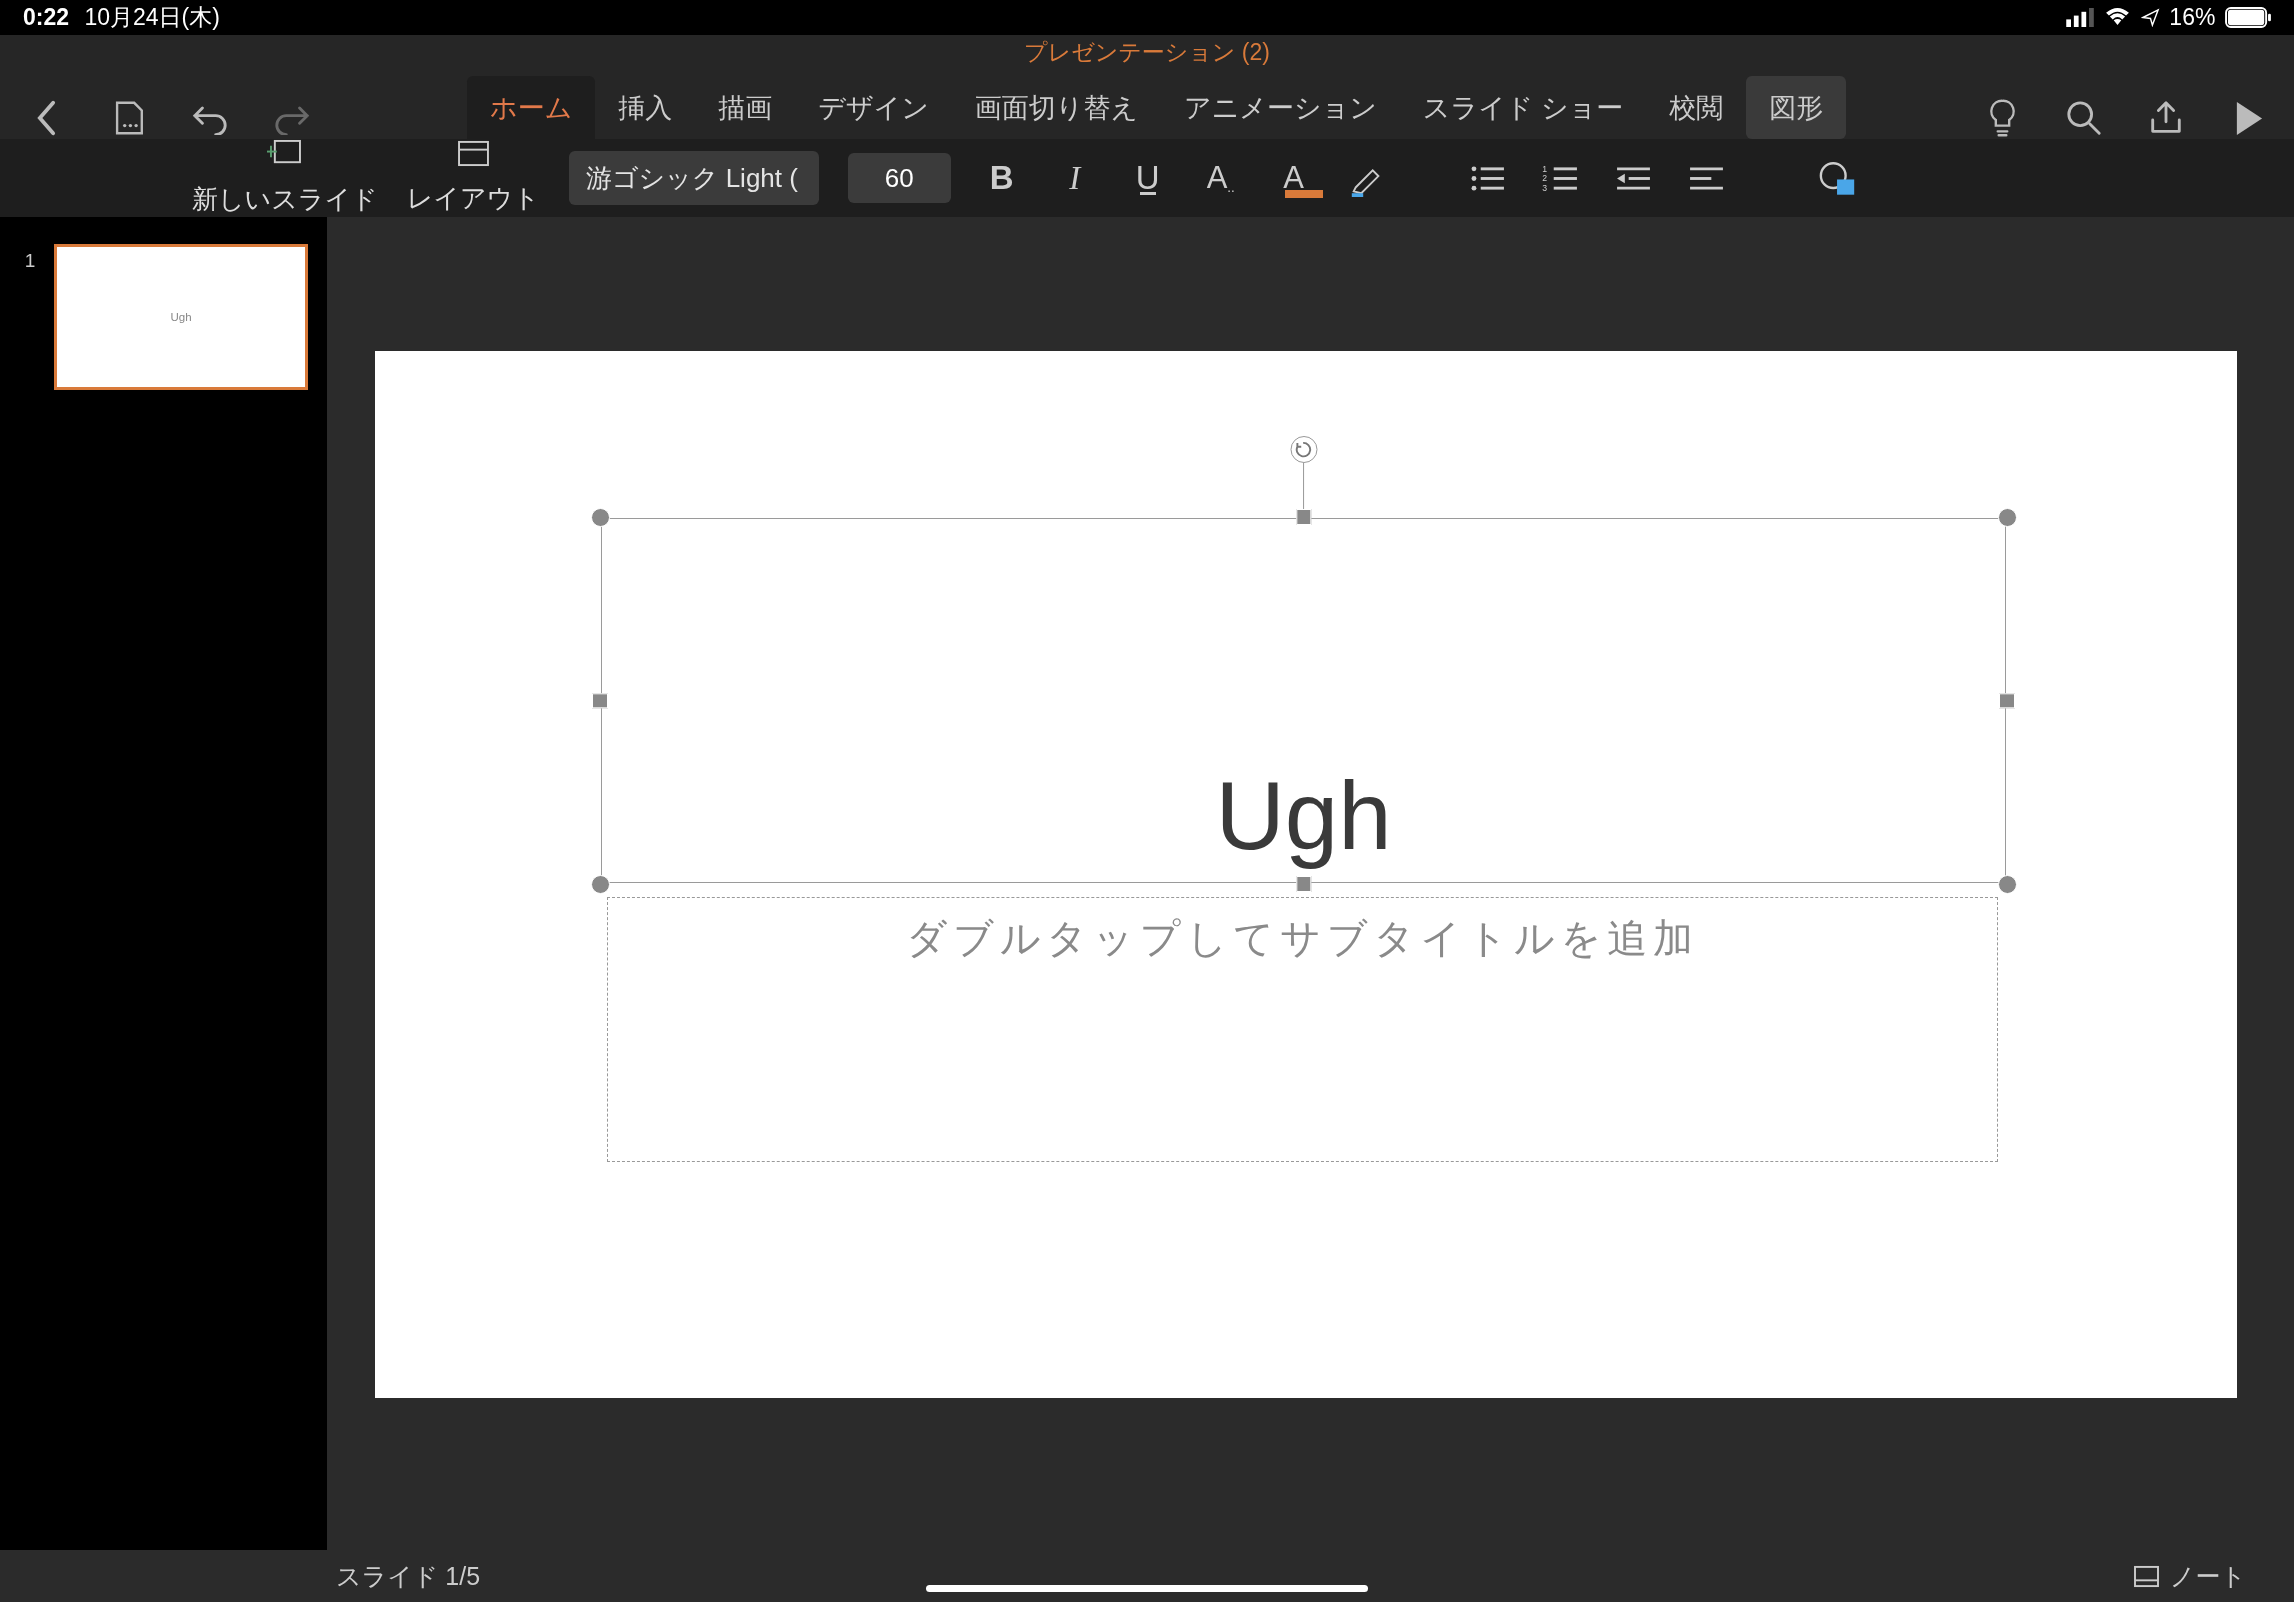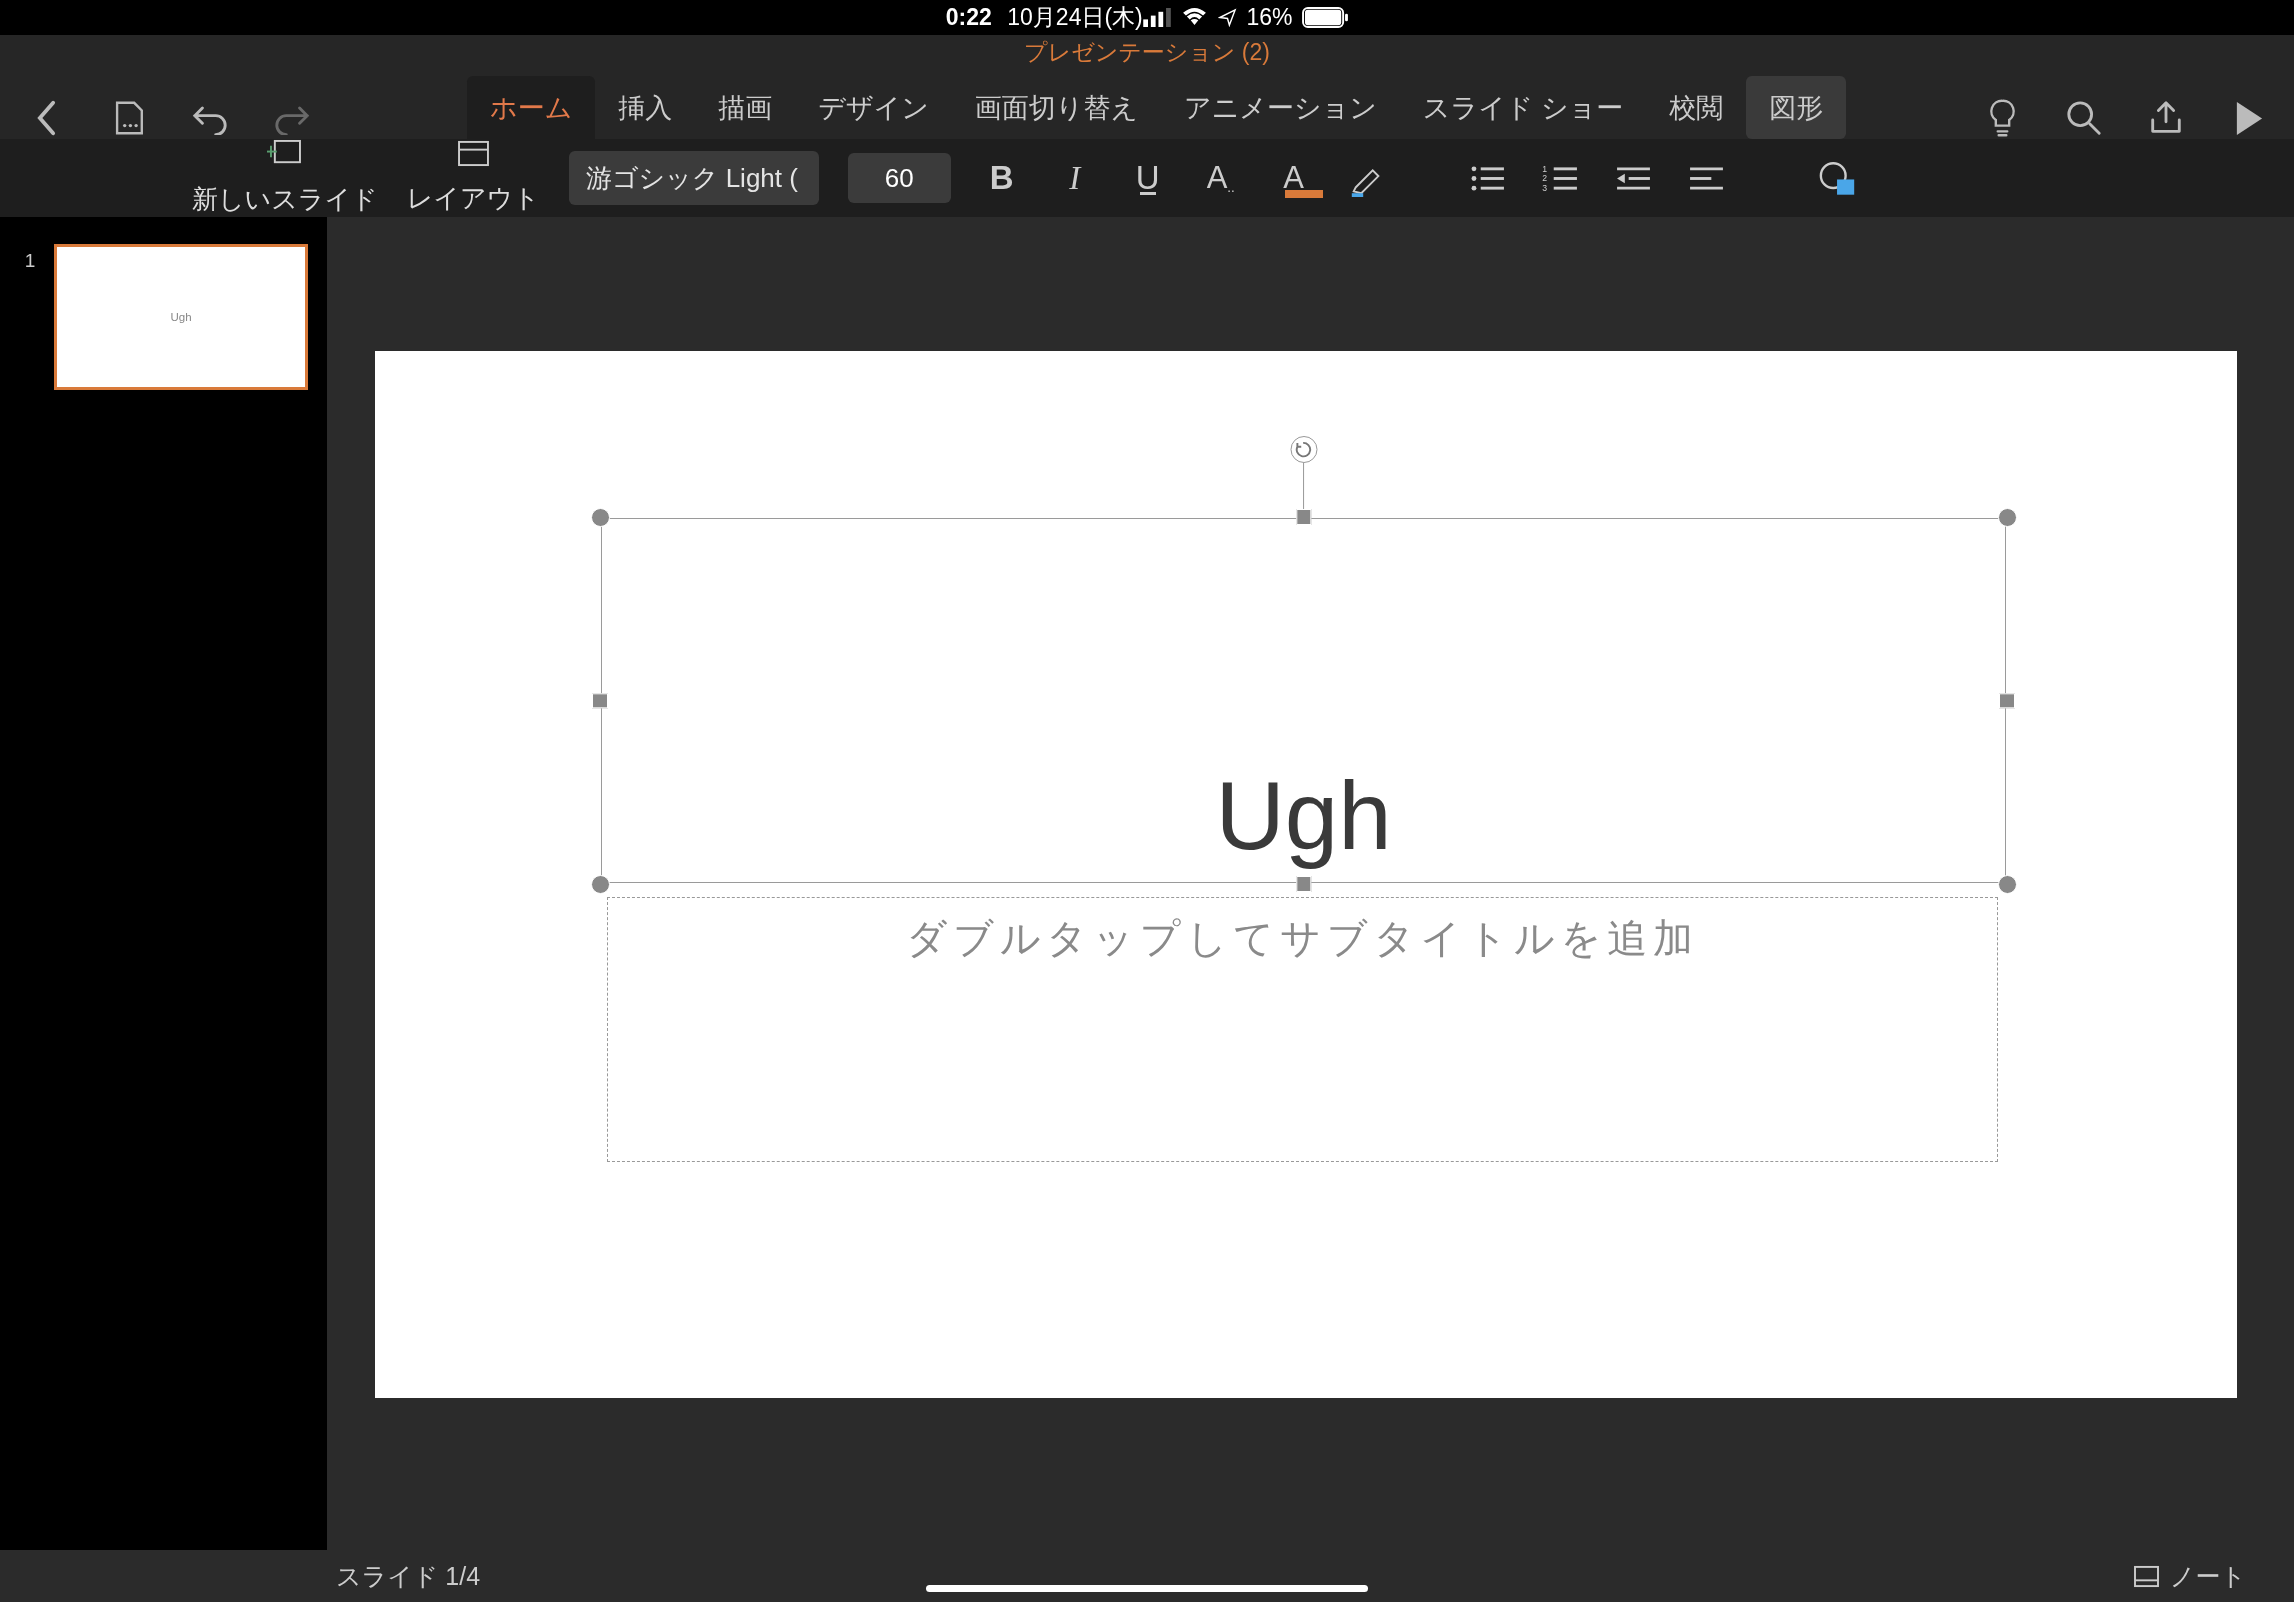--- a/index.html
+++ b/index.html
@@ -12,21 +12,21 @@
     color: #ccc;
     overflow: hidden;
     position: relative;
   }
 
   
   .status-bar {
     height: 35px;
     display: flex;
     align-items: center;
-    justify-content: center;
+    justify-content: space-between;
     padding: 0 23px;
     font-size: 23px;
     color: #fff;
     background: #000;
   }
   .status-left { display: flex; gap: 15.4px; align-items: center; }
   .status-right { display: flex; gap: 9.6px; align-items: center; }
   .status-time { font-weight: 600; }
 
   
@@ -437,21 +437,21 @@
 
       <div class="subtitle-box">
         <div class="subtitle-text">ダブルタップしてサブタイトルを追加</div>
       </div>
 
     </div>
   </div>
 </div>
 
 <div class="statusbar">
-  <span style="margin-left:307px;">スライド 1/4</span>
+  <span style="margin-left:307px;">スライド 1/5</span>
   <div class="notes-btn">
     <svg width="27" height="23" viewBox="0 0 28 24">
         <rect x="2" y="2" width="24" height="20" stroke="#ccc" stroke-width="2" fill="none"></rect>
         <line x1="2" y1="16" x2="26" y2="16" stroke="#ccc" stroke-width="2"></line>
       </svg>
     <span>ノート</span>
   </div>
 </div>
 
 <div class="home-indicator"></div>

